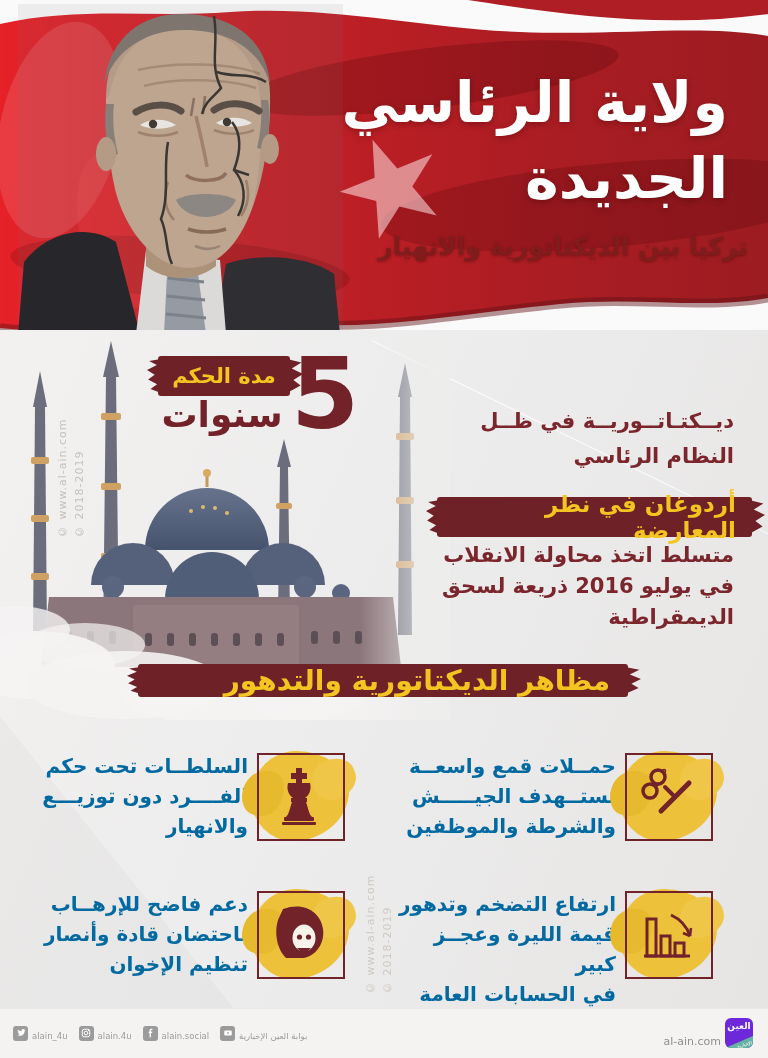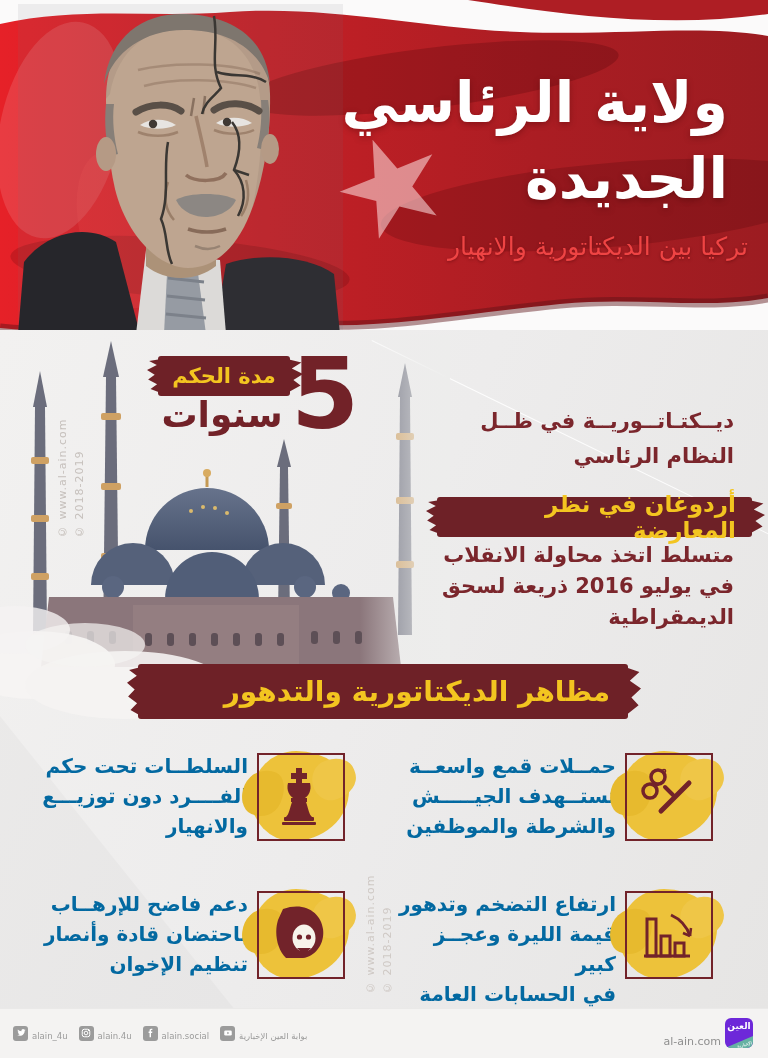--- a/index.html
+++ b/index.html
@@ -13,21 +13,21 @@
   .facet-line{position:absolute;height:1px;background:rgba(255,255,255,.85);
     transform-origin:left top;}
   .facet-shade{position:absolute;background:rgba(0,0,0,.025);}
 
   
   .hero{position:absolute;left:0;top:0;width:768px;height:340px;background:#fbfafa;}
   .hero svg{position:absolute;}
   .hero-title{position:absolute;right:20px;top:64px;width:420px;text-align:right;direction:rtl;}
   .hero-title .t-line{color:#ffffff;font-size:57px;font-weight:bold;line-height:76px;
     margin-right:20px;text-shadow:0 2px 6px rgba(60,0,0,.35);}
-  .hero-sub{color:#ef4444;font-size:25px;font-weight:normal;line-height:30px;margin-top:16px;
+  .hero-sub{color:#7f1d1d;font-size:25px;font-weight:bold;line-height:30px;margin-top:16px;
     text-shadow:0 1px 3px rgba(60,0,0,.4);}
 
   
   .brush{position:absolute;background:#6e2127;color:#f3c520;font-weight:bold;
     display:flex;align-items:center;border-radius:3px;}
   .brush::before{content:"";position:absolute;left:-11px;top:3px;bottom:3px;width:14px;
     background:#6e2127;
     clip-path:polygon(100% 0,15% 6%,70% 18%,0 32%,55% 46%,8% 60%,72% 74%,25% 88%,100% 100%);}
   .brush::after{content:"";position:absolute;right:-13px;top:3px;bottom:3px;width:16px;
     background:#6e2127;
@@ -42,21 +42,21 @@
 
   .sec-banner{width:315px;height:40px;font-size:23px;direction:rtl;
     justify-content:flex-start;padding-right:16px;box-sizing:border-box;}
   .sec1-banner{left:437px;top:363px;}
   .sec2-banner{left:437px;top:497px;}
   .sec-body{position:absolute;direction:rtl;text-align:right;color:#7b262c;
     font-weight:bold;font-size:21px;}
   .sec1-body{right:34px;top:404px;width:310px;line-height:35px;}
   .sec2-body{right:34px;top:540px;width:330px;line-height:31px;}
 
-  .main-banner{left:138px;top:664px;width:490px;height:55px;font-size:28px;direction:rtl;
+  .main-banner{left:138px;top:664px;width:490px;height:33px;font-size:28px;direction:rtl;
     justify-content:flex-start;padding-right:18px;box-sizing:border-box;}
 
   
   .wm{position:absolute;display:flex;gap:4px;color:#c6c0bc;font-size:11px;
     letter-spacing:1px;}
   .wm span{writing-mode:vertical-rl;transform:rotate(180deg);}
   .wm1{left:56px;top:378px;height:160px;}
   .wm2{left:364px;top:834px;height:160px;color:#cfc9c5;}
 
   

